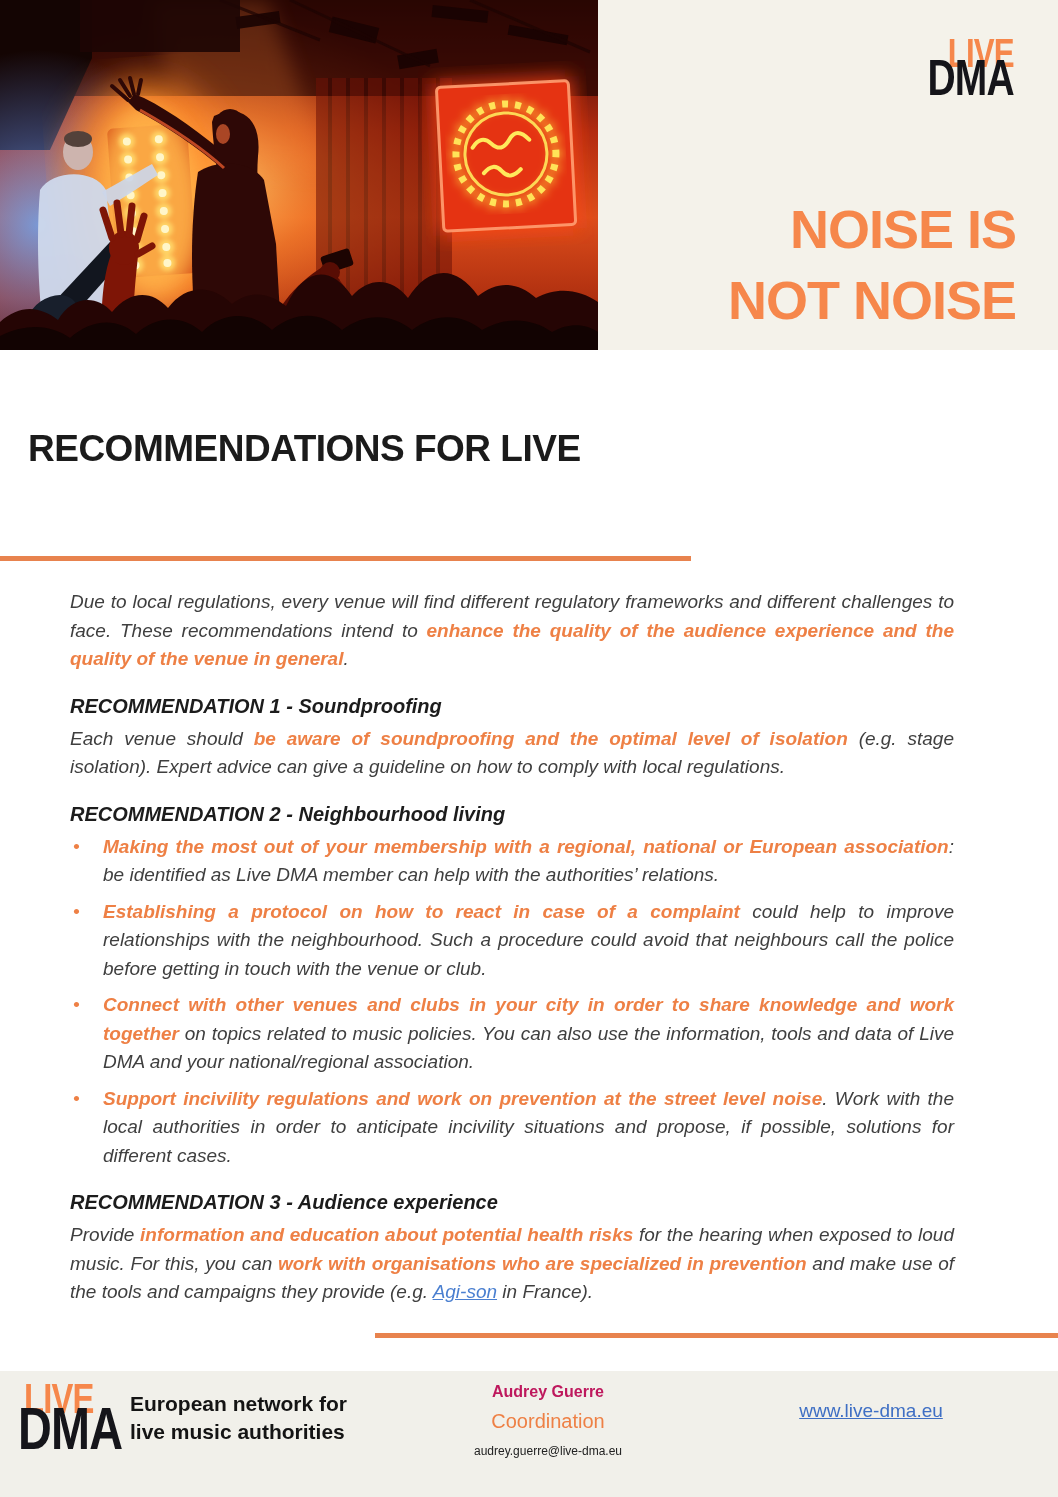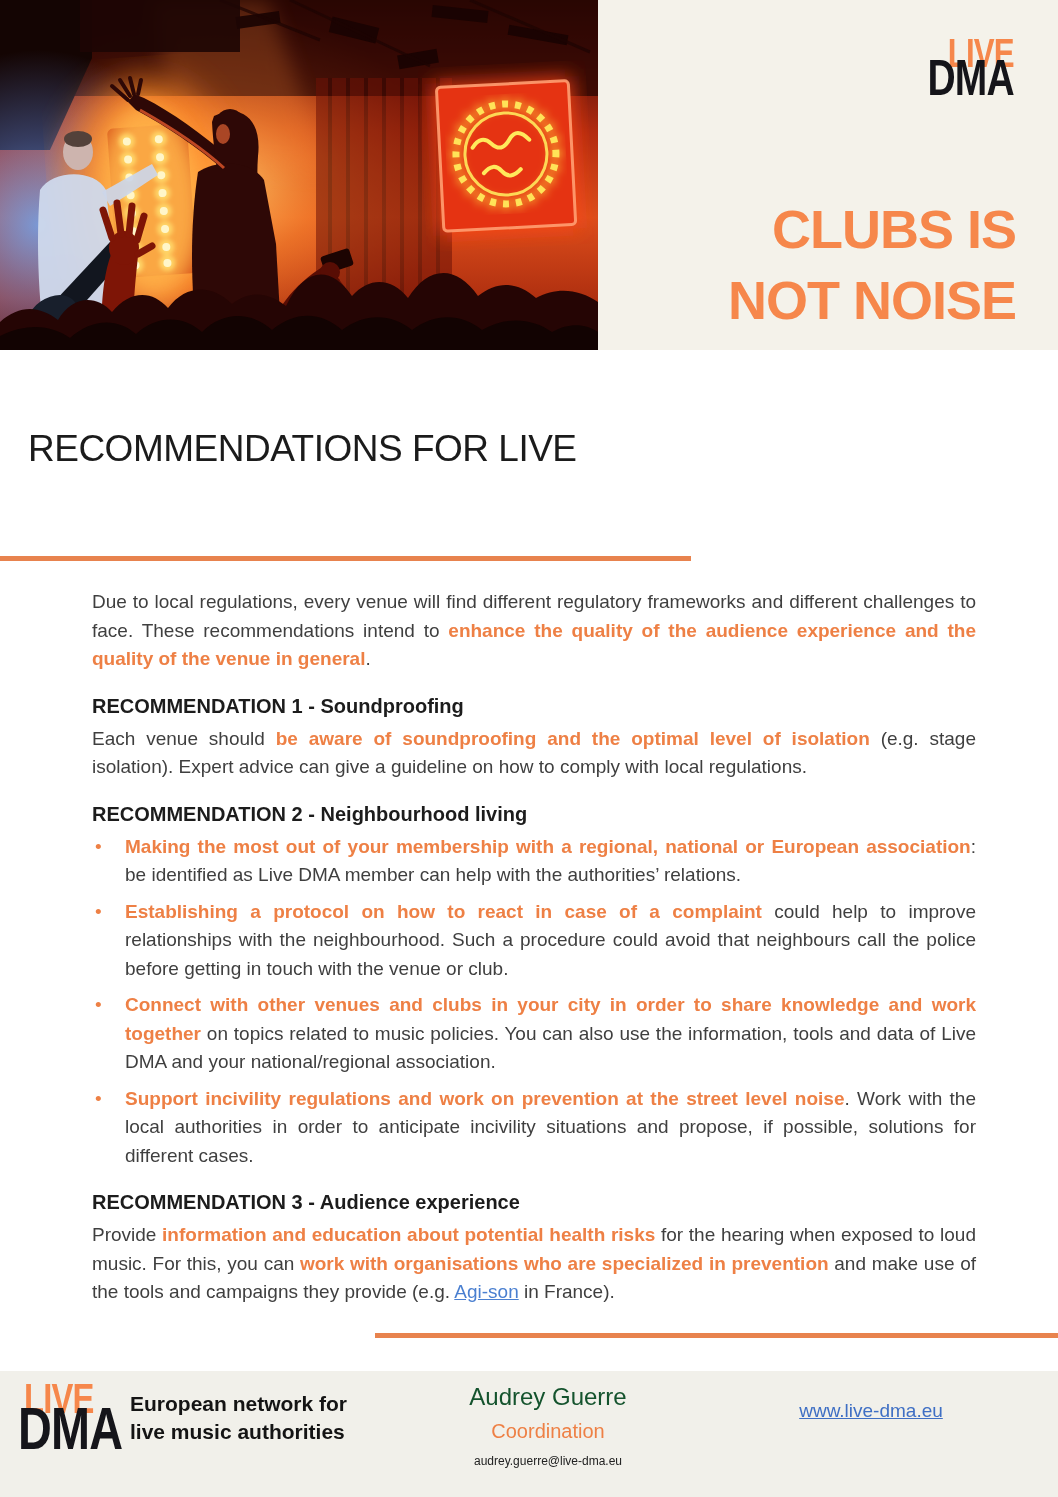--- a/index.html
+++ b/index.html
@@ -25,28 +25,28 @@
     letter-spacing:-1px; transform:scaleX(.78); transform-origin:100% 50%;
     margin-top:-14px; position:relative; z-index:2;
   }
   .campaign {
     position:absolute; top:194px; right:42px; text-align:right;
     color:#f6874b; font-weight:700; font-size:54px; line-height:71px; letter-spacing:-1px;
   }
   
   .doc-title {
     position:absolute; left:28px; top:424px; width:640px;
-    color:#1b1b1b; font-weight:400; font-size:37px; line-height:49px; letter-spacing:-.5px;
+    color:#1b1b1b; font-weight:700; font-size:37px; line-height:49px; letter-spacing:-.5px;
   }
   .divider-1 { position:absolute; top:556px; left:0; width:691px; height:5px; background:#e8834e; }
   .divider-2 { position:absolute; top:1333px; left:375px; width:683px; height:5px; background:#e8834e; }
   
   .content {
-    position:absolute; left:92px; top:588px; width:884px;
-    font-size:19px; line-height:28.5px; text-align:justify; color:#3f3f3f;
+    position:absolute; left:70px; top:588px; width:884px;
+    font-size:19px; line-height:28.5px; text-align:justify; color:#3f3f3f;font-style:italic;
   }
   .content h3 {
     font-size:20px; line-height:25px; font-weight:700; color:#1c1c1c;
     margin:20px 0 6px; text-align:left;
   }
   .content p { margin:0; }
   .content ul { list-style:none; margin:0; }
   .content li { position:relative; padding-left:33px; margin-bottom:8px; }
   .content li::before {
     content:'\2022'; position:absolute; left:3px; top:0;
@@ -67,21 +67,21 @@
     letter-spacing:-1px; transform:scaleX(.78); transform-origin:0 50%;
     margin-left:6px;
   }
   .f-logo .logo-dma {
     display:block; color:#15151a; font-weight:700; font-size:60px; line-height:52px;
     letter-spacing:-1px; transform:scaleX(.78); transform-origin:0 50%;
     margin-top:-14px; position:relative; z-index:2;
   }
   .f-org { font-size:21px; line-height:28px; font-weight:700; color:#141414; }
   .f-contact { width:300px; text-align:center; padding-top:12px; }
-  .f-name  { font-size:24px; font-weight:400; color:#14532d; }
+  .f-name  { font-size:16px; font-weight:700; color:#be185d; }
   .f-role  { font-size:20px; color:#ee8045; margin-top:9px; }
   .f-email { font-size:12px; color:#222222; margin-top:11px; }
   .f-address { flex:1; text-align:center; padding:12px 24px 0 10px; }
   .f-addr-lines { font-size:19px; line-height:27px; font-weight:600; color:#1a1a1a; }
   .f-site { display:inline-block; font-size:19px; color:#3f6fc4; text-decoration:underline; margin-top:17px; }
 </style>
 </head>
 <body>
 
 <div class="page">
@@ -257,21 +257,21 @@
         <path d="M0,350 L0,336 C30,322 52,326 70,338 C92,318 118,318 136,334 C158,314 184,316 202,332 C224,310 252,312 272,330 C296,310 322,312 342,330 C366,312 392,314 412,330 C436,312 462,314 482,330 C506,316 532,318 552,332 C570,322 586,324 598,332 L598,350 Z" fill="#120302"></path>
       </svg>
     </div>
 
     <div class="hero-panel">
       <div class="logo">
         <span class="logo-live">LIVE</span>
         <span class="logo-dma">DMA</span>
       </div>
       <div class="campaign">
-        <div>CLUBS IS</div>
+        <div>NOISE IS</div>
         <div>NOT NOISE</div>
       </div>
     </div>
   </div>
 
   <h1 class="doc-title">
     <span>RECOMMENDATIONS FOR LIVE</span><br>
   </h1>
   <div class="divider-1"></div>
 

